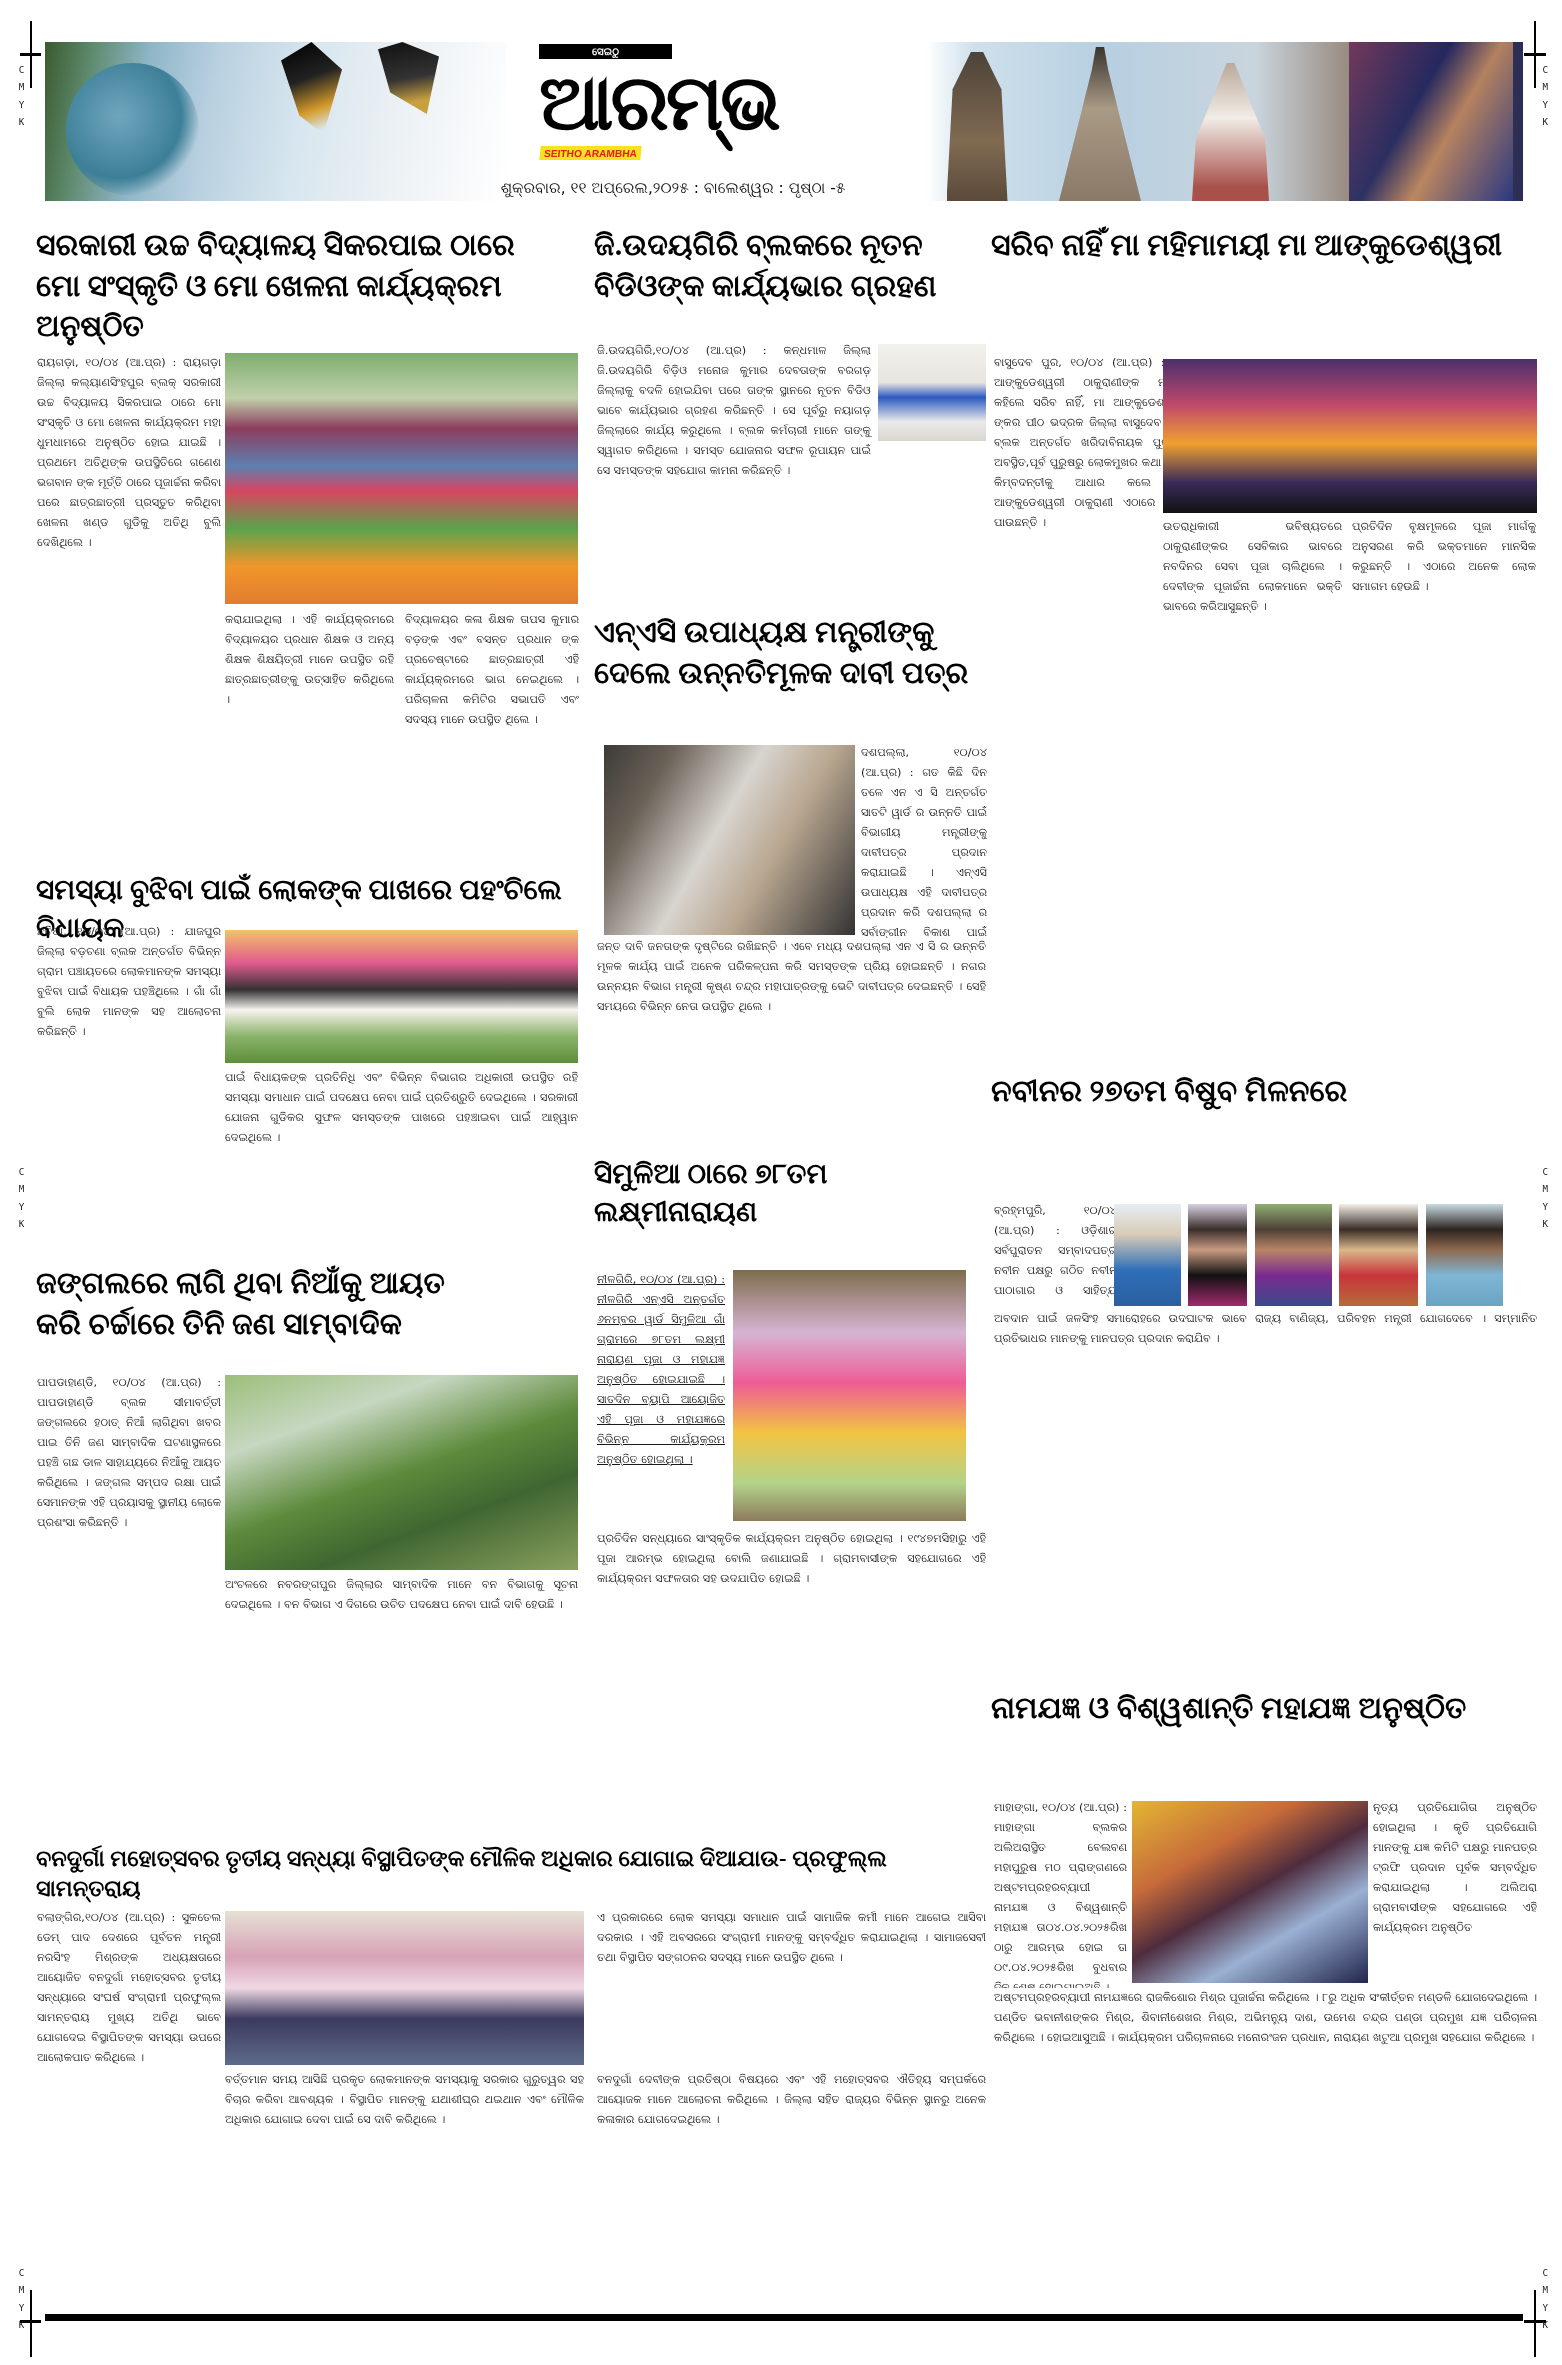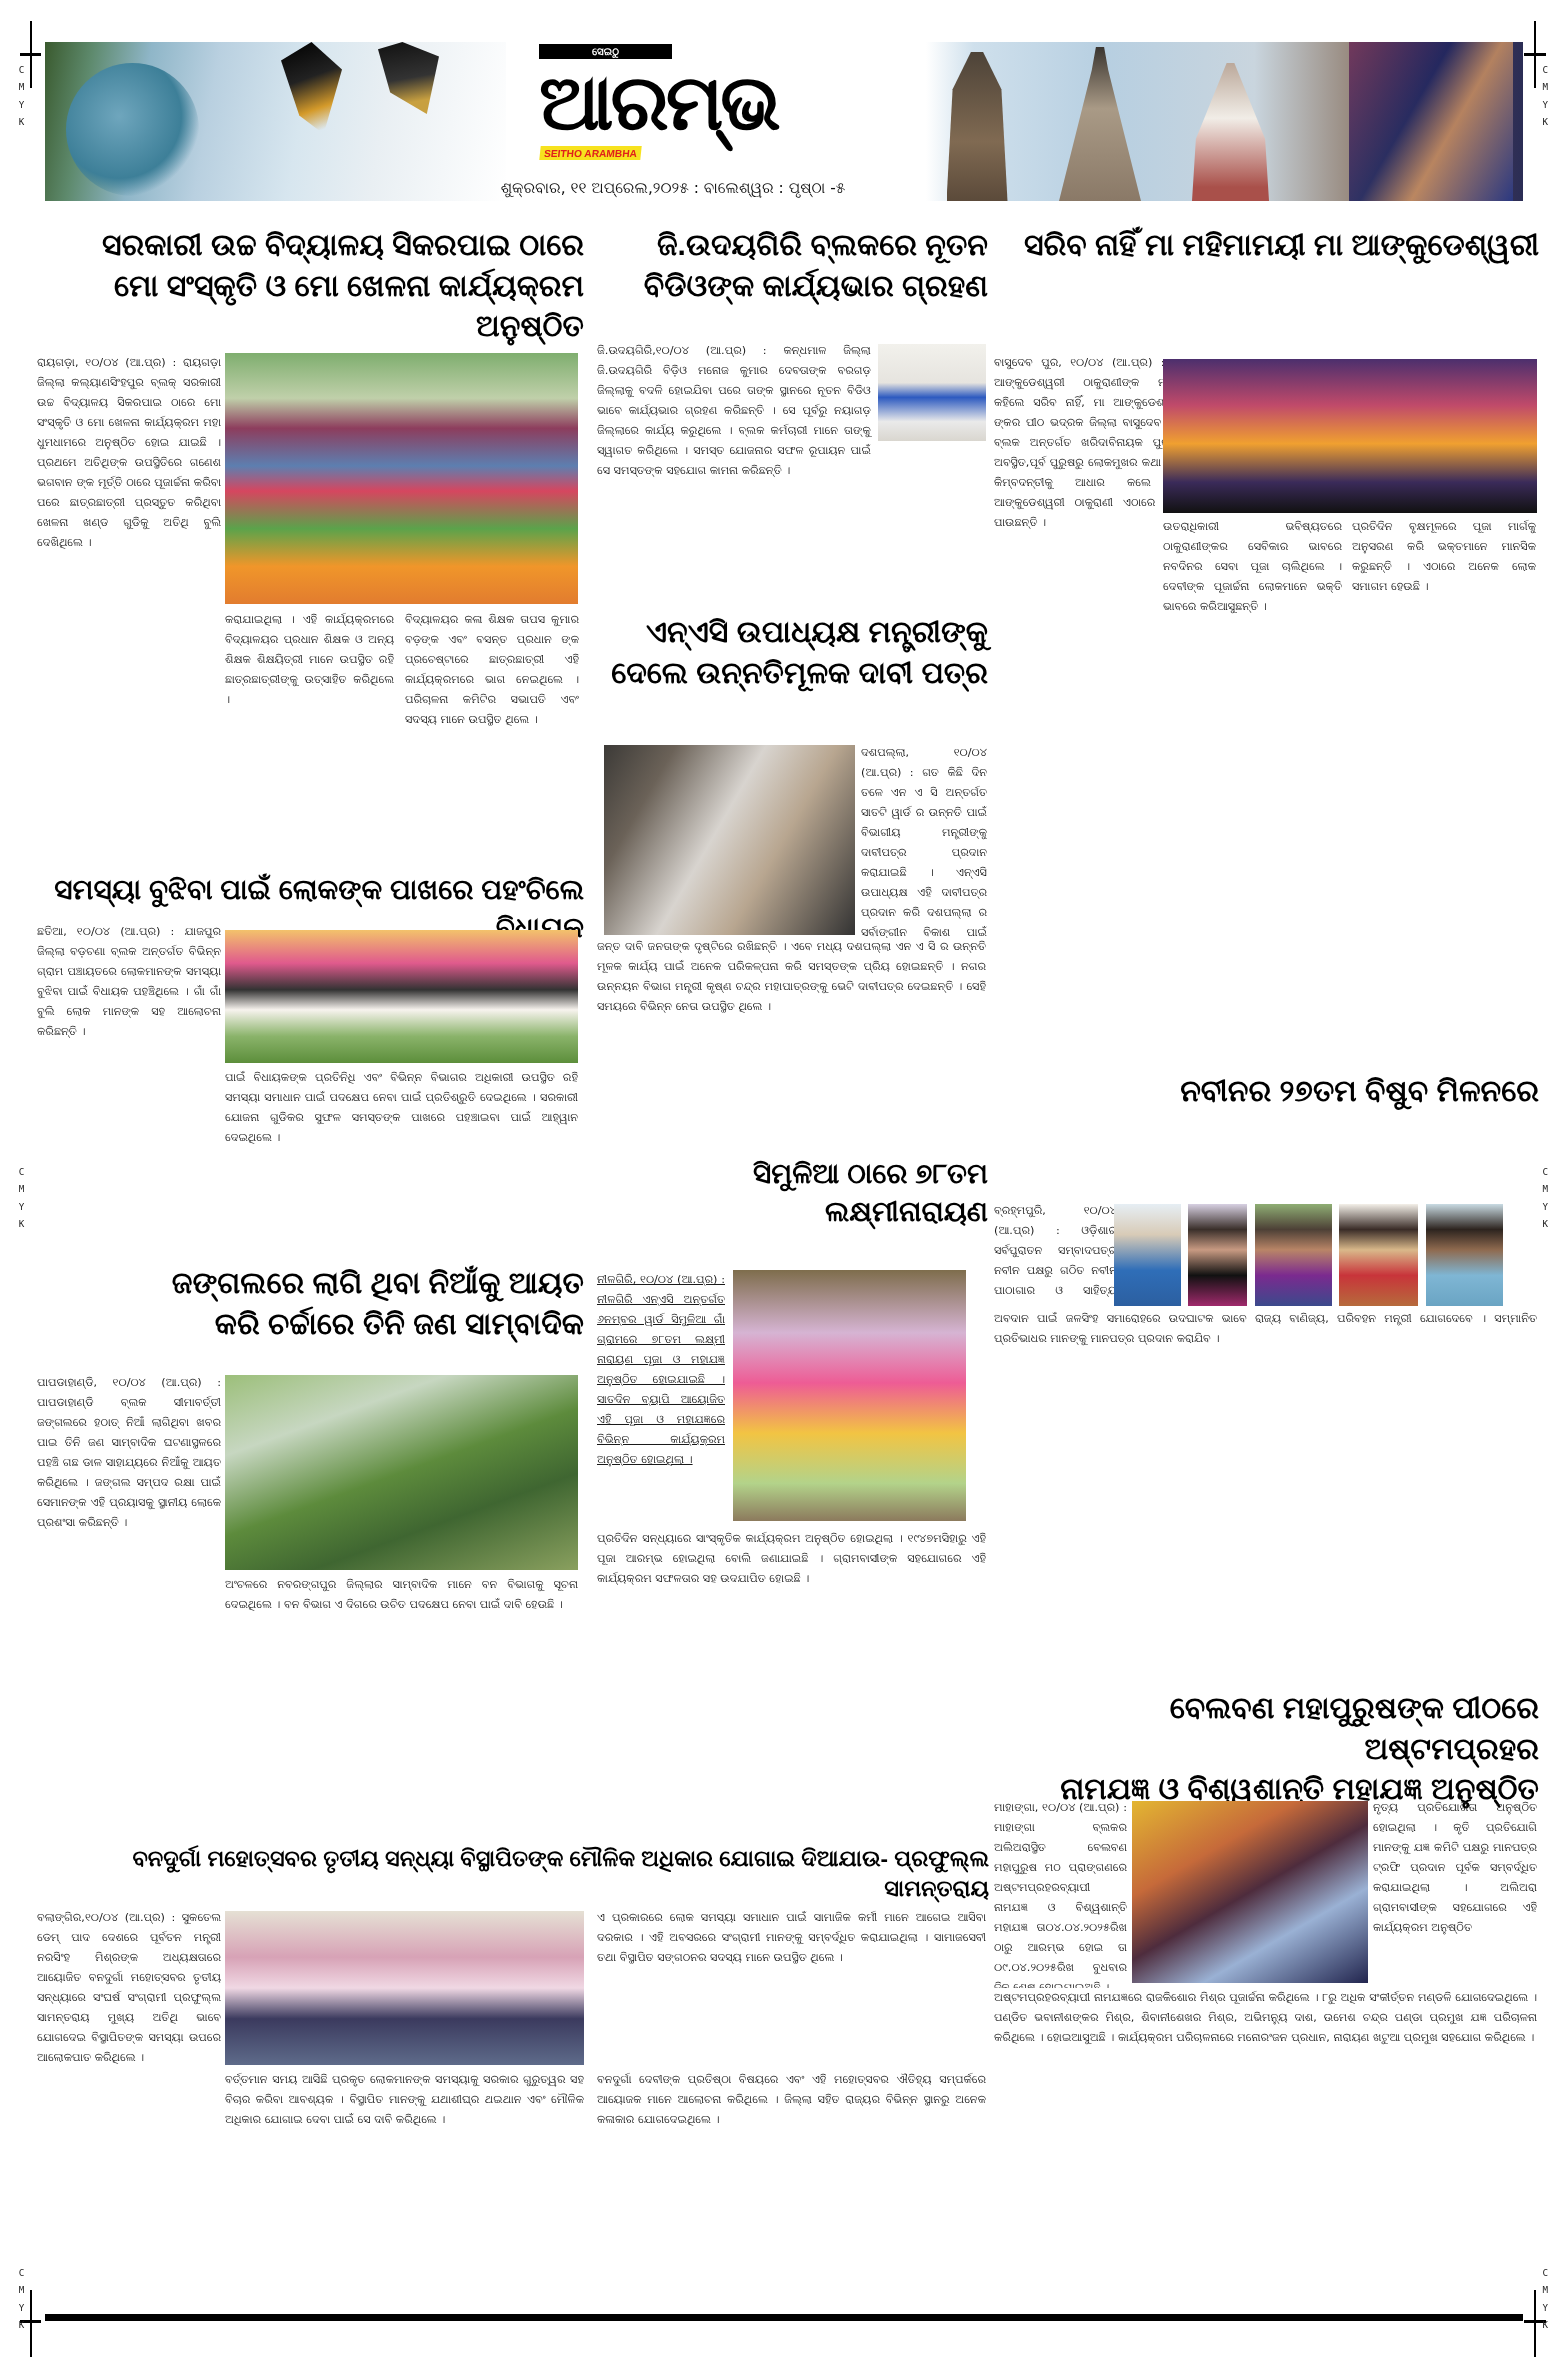--- a/index.html
+++ b/index.html
@@ -26,21 +26,21 @@
   .t3 { left: 266px; width: 77px; height: 138px; background: linear-gradient(180deg,#bba89a,#f1ede7 40%,#a9504a 90%); clip-path: polygon(45% 0,55% 0,95% 55%,100% 100%,0 100%,5% 55%); }
   .dancer { position: absolute; right: 10.2px; top: 0; width: 164px; height: 159px; background: linear-gradient(120deg,#6b2a55 0%,#1c2360 40%,#c98f61 60%,#2a3a88 100%); opacity: .85; }
 
   .logo-wrap { position: absolute; left: 539px; top: 44px; width: 154px; height: 154px; }
   .logo-tag { position: absolute; left: 0; top: 0; width: 133px; height: 15.4px; background: #000; color: #fff; font-size: 10.2px; text-align: center; line-height: 15.4px; font-weight: bold; }
   .logo-main { position: absolute; left: 0; top: 15.4px; width: 154px; font-family: "DejaVu Sans", sans-serif; font-weight: bold; font-size: 77px; line-height: 87px; letter-spacing: -3.1px; color: #000; }
   .logo-sub { position: absolute; left: 1px; top: 102px; background: #f7e21e; color: #e0201b; font-family: "Liberation Sans", sans-serif; font-weight: bold; font-size: 10.2px; padding: 1.5px 4.1px; transform: skewX(-6deg); }
   .dateline { position: absolute; left: 458px; top: 179px; width: 430px; text-align: center; font-size: 15.4px; color: #111; }
 
   
-  .hl { position: absolute; font-family: Liberation Sans, sans-serif; font-weight: bold; color: #000; text-align: right; line-height: 1.35; }
+  .hl { position: absolute; font-family: Liberation Serif, serif; font-weight: bold; color: #000; text-align: left; line-height: 1.35; }
   .h-big { font-size: 30px; }
   .h-med { font-size: 28px; }
 
   
   .txt { position: absolute; font-family: "DejaVu Sans", sans-serif; font-size: 11.3px; line-height: 20px; text-align: justify; color: #1a1a1a; overflow: hidden; }
 
   
   .ph { position: absolute; overflow: hidden; }
   .ph-school { background: linear-gradient(180deg,#7fae6f 0%,#c0d0aa 18%,#8d3d5d 30%,#5d7fb0 45%,#d6465f 55%,#5ba34b 70%,#f0962a 85%,#e27c2f 100%); }
   .ph-bdo { background: linear-gradient(180deg,#f2f1ec 0%,#e6e4df 40%,#2d5ac0 55%,#eaeaea 80%,#d9d6cf 100%); }
@@ -233,21 +233,20 @@
   <div class="ph-face f2" style="left:74px;width:59px;"></div>
   <div class="ph-face f3" style="left:141px;width:77px;"></div>
   <div class="ph-face f4" style="left:225px;width:79px;"></div>
   <div class="ph-face f5" style="left:312px;width:77px;"></div>
 </div>
 <div class="txt" style="left:994px;top:1309px;width:543px;height:369px;">
   <span>ଅବଦାନ ପାଇଁ ଜଳସିଂହ ସମାରୋହରେ ଉଦଘାଟକ ଭାବେ ରାଜ୍ୟ ବାଣିଜ୍ୟ, ପରିବହନ ମନ୍ତ୍ରୀ ଯୋଗଦେବେ । ସମ୍ମାନିତ ପ୍ରତିଭାଧର ମାନଙ୍କୁ ମାନପତ୍ର ପ୍ରଦାନ କରାଯିବ ।</span>
 </div>
 
 <div class="hl h-big" style="left:991px;top:1688px;width:548px;">
-  <div>ବେଲବଣ ମହାପୁରୁଷଙ୍କ ପୀଠରେ ଅଷ୍ଟମପ୍ରହର</div>
   <div>ନାମଯଜ୍ଞ ଓ ବିଶ୍ୱଶାନ୍ତି ମହାଯଜ୍ଞ ଅନୁଷ୍ଠିତ</div>
 </div>
 <div class="txt" style="left:994px;top:1798px;width:133px;height:190px;">
   <span>ମାହାଙ୍ଗା, ୧୦/୦୪ (ଆ.ପ୍ର) :</span>
   <span>ମାହାଙ୍ଗା ବ୍ଲକର ଅଲିଅରାସ୍ଥିତ ବେଲବଣ ମହାପୁରୁଷ ମଠ ପ୍ରାଙ୍ଗଣରେ ଅଷ୍ଟମପ୍ରହରବ୍ୟାପୀ ନାମଯଜ୍ଞ ଓ ବିଶ୍ୱଶାନ୍ତି ମହାଯଜ୍ଞ ତା୦୪.୦୪.୨୦୨୫ରିଖ ଠାରୁ ଆରମ୍ଭ ହୋଇ ତା ୦୯.୦୪.୨୦୨୫ରିଖ ବୁଧବାର ଦିନ ଶେଷ ହୋଇଯାଇଅଛି ।</span>
 </div>
 <div class="ph ph-puja" style="left:1132px;top:1801px;width:236px;height:182px;"></div>
 <div class="txt" style="left:1373px;top:1798px;width:164px;height:190px;">
   <span>ନୃତ୍ୟ ପ୍ରତିଯୋଗିତା ଅନୁଷ୍ଠିତ ହୋଇଥିଲା । କୃତି ପ୍ରତିଯୋଗି ମାନଙ୍କୁ ଯଜ୍ଞ କମିଟି ପକ୍ଷରୁ ମାନପତ୍ର ଟ୍ରଫି ପ୍ରଦାନ ପୂର୍ବକ ସମ୍ବର୍ଦ୍ଧିତ କରାଯାଇଥିଲା । ଅଲିଅରା ଗ୍ରାମବାସୀଙ୍କ ସହଯୋଗରେ ଏହି କାର୍ଯ୍ୟକ୍ରମ ଅନୁଷ୍ଠିତ</span>
 </div>

